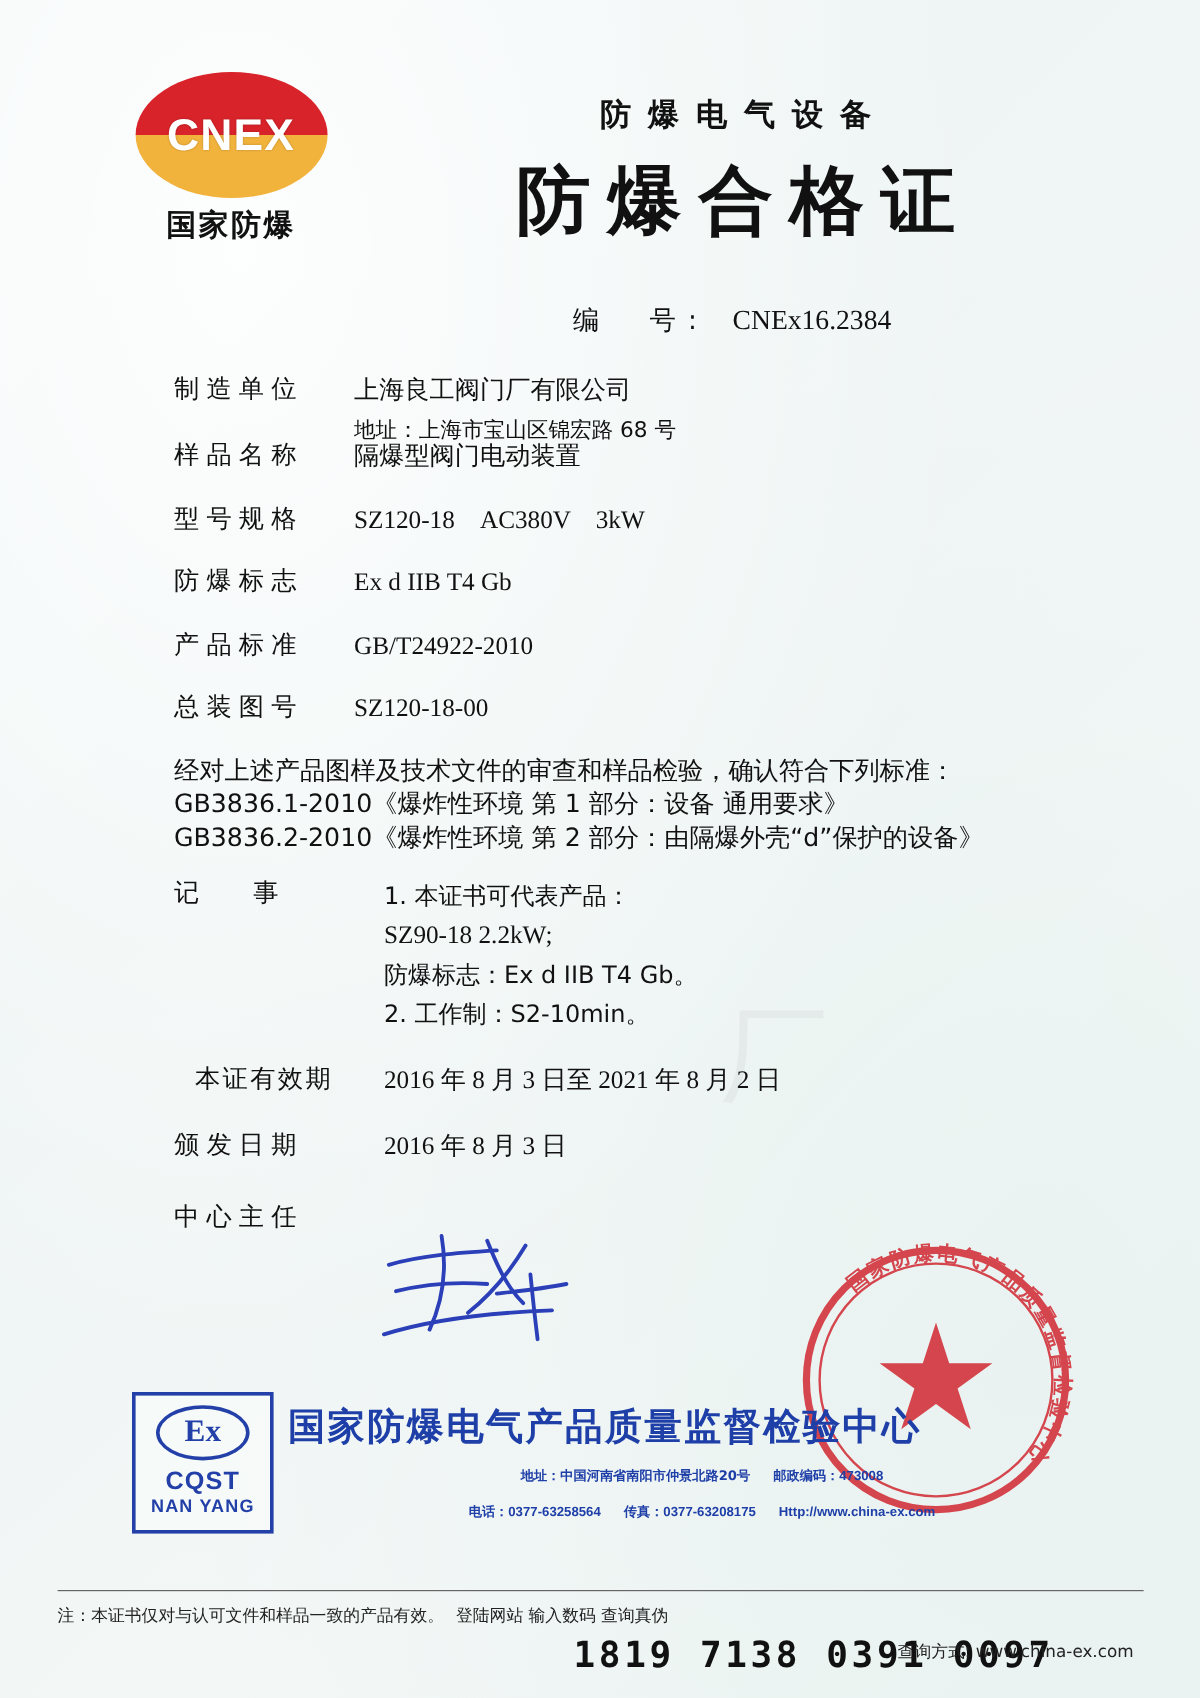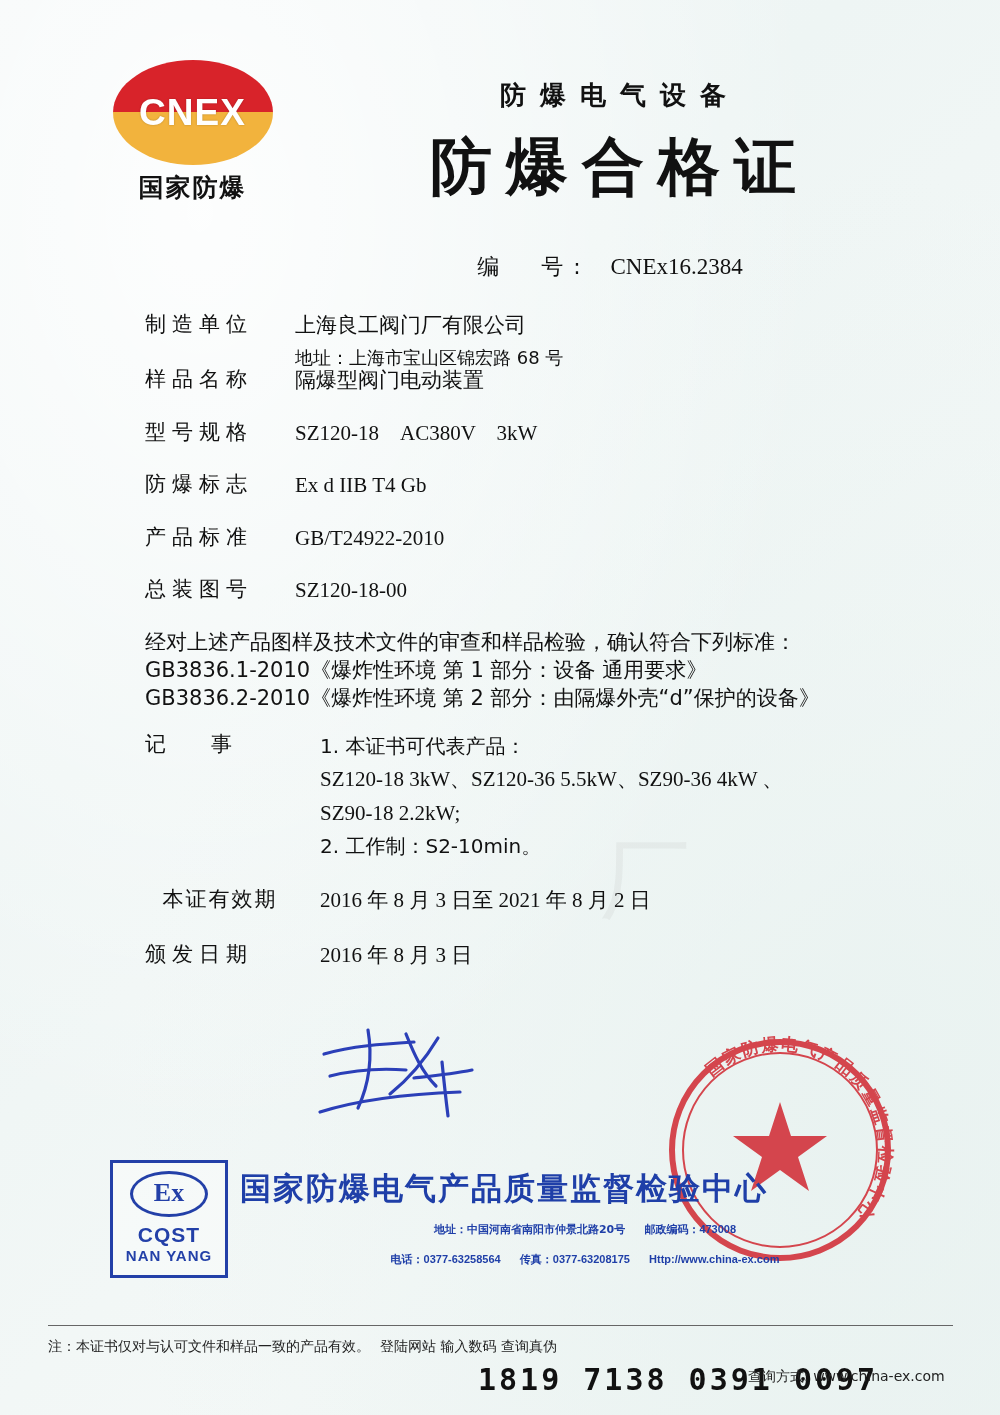--- a/index.html
+++ b/index.html
@@ -381,35 +381,38 @@
       <div class="f-value">SZ120-18-00</div>
     </div>
 
     <div class="para" style="top:625px;">经对上述产品图样及技术文件的审查和样品检验，确认符合下列标准：</div>
     <div class="para" style="top:653px;">GB3836.1-2010《爆炸性环境 第 1 部分：设备 通用要求》</div>
     <div class="para" style="top:681px;">GB3836.2-2010《爆炸性环境 第 2 部分：由隔爆外壳“d”保护的设备》</div>
 
     <div class="remark-label">记　事</div>
     <div class="remark-body">
       <div>1. 本证书可代表产品：</div>
-      <div class="en">SZ120-18 3kW、SZ120-36 5.5kW、SZ90-36 4kW 、</div>
       <div class="en">SZ90-18 2.2kW;</div>
+      <div>防爆标志：Ex d IIB T4 Gb。</div>
       <div>2. 工作制：S2-10min。</div>
     </div>
 
     <div class="field" style="top:885px;text-align:center;">
       <div class="f-label" style="letter-spacing:2px;">本证有效期</div>
       <div class="f-value" style="margin-left:25px;">2016 年 8 月 3 日至 2021 年 8 月 2 日</div>
     </div>
 
     <div class="field" style="top:940px;">
       <div class="f-label">颁发日期</div>
       <div class="f-value" style="margin-left:25px;">2016 年 8 月 3 日</div>
     </div>
 
+    <div class="field" style="top:1000px;">
+      <div class="f-label">中心主任</div>
+    </div>
 
     <svg class="sig" viewBox="0 0 190 110">
       <g fill="none" stroke="#2b3fb8" stroke-width="3.2" stroke-linecap="round" stroke-linejoin="round">
         <path d="M14 34 C42 26, 72 24, 104 22"></path>
         <path d="M58 10 C62 34, 60 62, 48 88"></path>
         <path d="M20 56 C44 50, 70 48, 96 50"></path>
         <path d="M96 14 C104 34, 112 52, 126 66"></path>
         <path d="M128 18 C116 38, 100 58, 80 74"></path>
         <path d="M104 58 C122 56, 142 54, 162 50"></path>
         <path d="M132 42 C134 62, 136 80, 138 96"></path>

